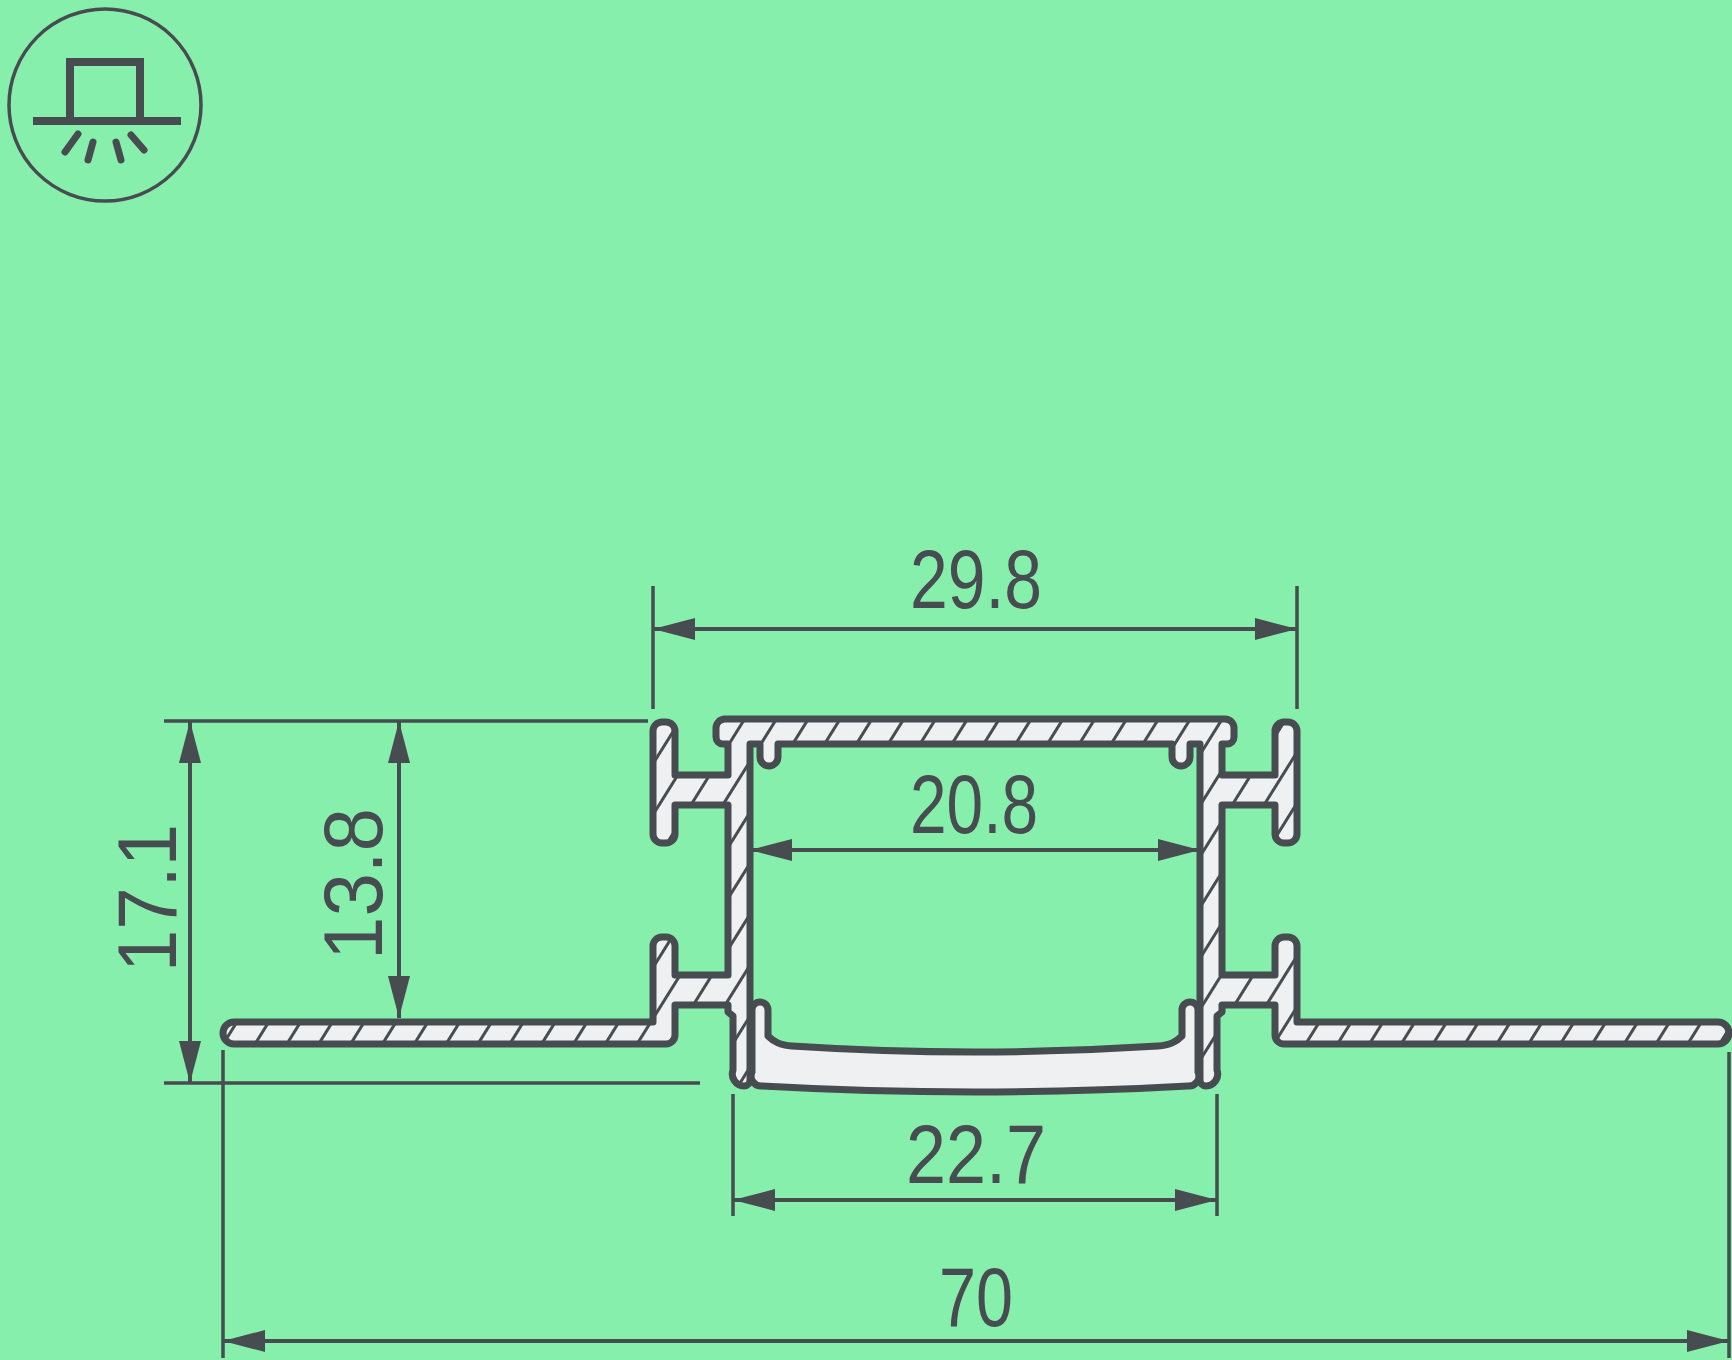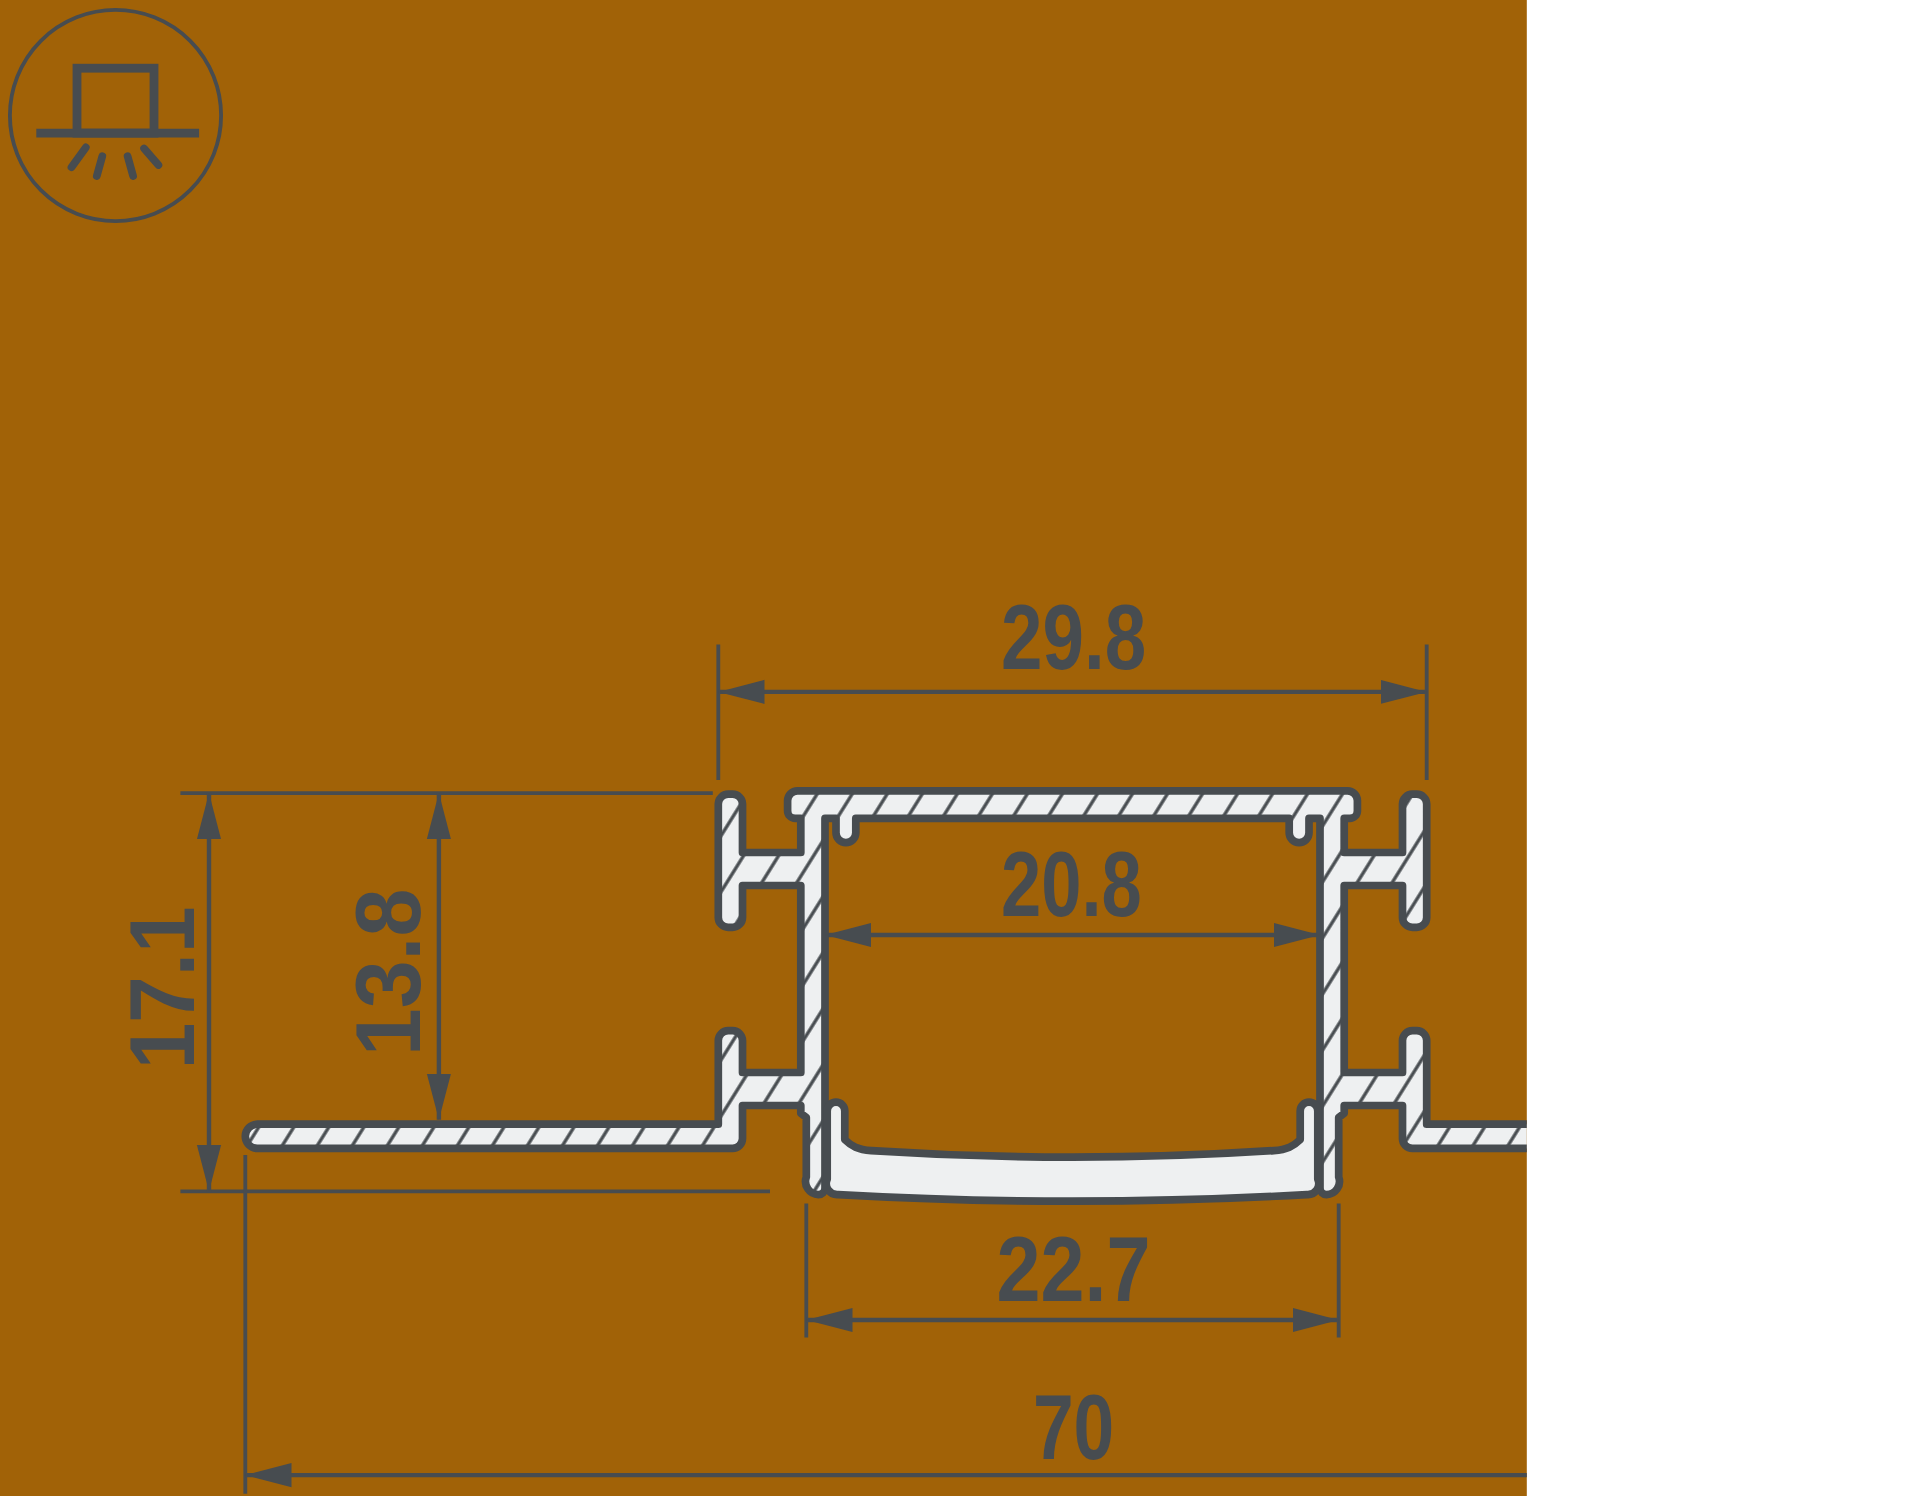--- a/index.html
+++ b/index.html
@@ -1,16 +1,16 @@
 <!DOCTYPE html>
 <html><head>
 <meta charset="utf-8">
 <style>
   html,body{margin:0;padding:0;background:#ffffff;}
-  .canvas-wrap{width:1388px;height:1360px;background:#a16207;overflow:hidden;font-weight:bold;}
+  .canvas-wrap{width:1732px;height:1360px;background:#86efac;overflow:hidden;}
   svg{display:block;}
   .outline{stroke:#474c50;stroke-width:7;fill:none;stroke-linejoin:round;stroke-linecap:round;}
   .extline{stroke:#474c50;stroke-width:3.5;fill:none;}
   .dimline{stroke:#474c50;stroke-width:4;fill:none;}
   .dim-label{
     font-family:"Liberation Sans", sans-serif;
     font-size:84px;
     fill:#474c50;
     text-anchor:middle;
   }

